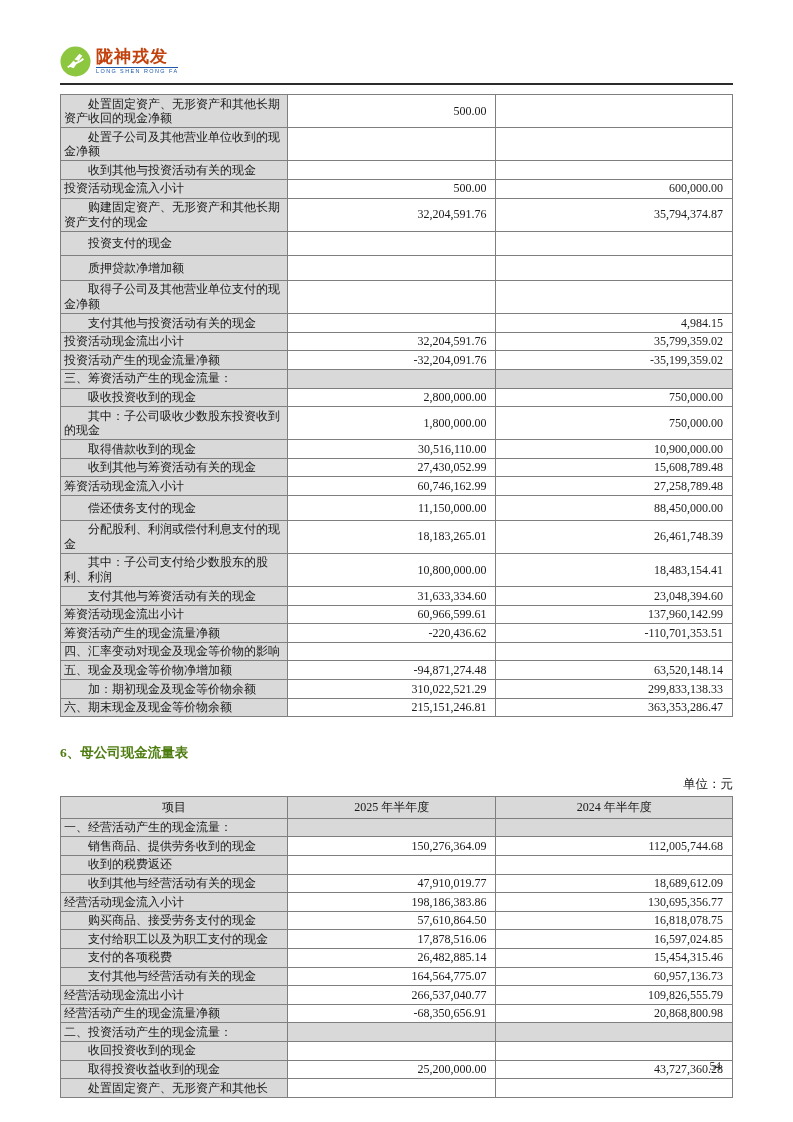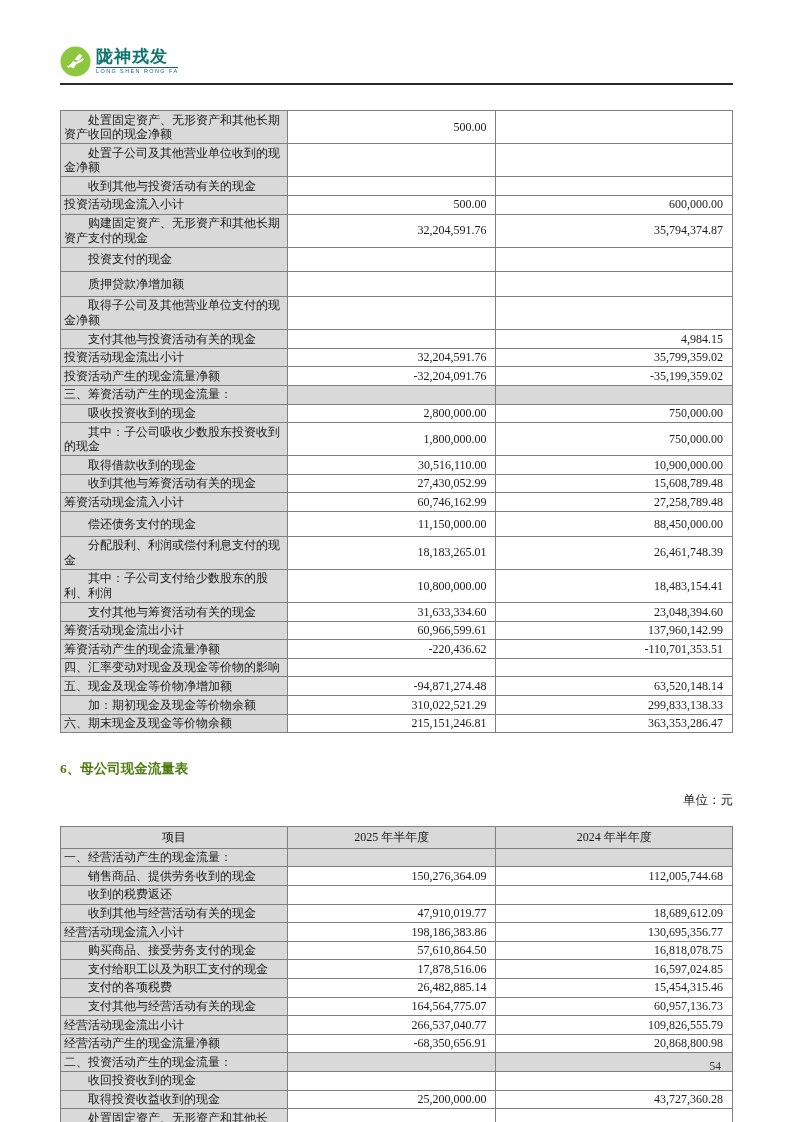--- a/index.html
+++ b/index.html
@@ -25,21 +25,21 @@
     padding-bottom: 6px;
     border-bottom: 2.5px solid #2b2b2b;
   }
   .logo-wrap { display: flex; align-items: center; gap: 5px; }
   .logo-mark { width: 31px; height: 31px; display: block; }
   .logo-text-block { display: flex; flex-direction: column; line-height: 1; }
   .logo-cn {
     font-family: "Liberation Sans", sans-serif;
     font-weight: bold;
     font-size: 17px;
-    color: #0f766e;
+    color: #c2410c;
     letter-spacing: 1px;
   }
   .logo-en {
     font-family: "Liberation Sans", sans-serif;
     font-size: 5.5px;
     color: #1d57a9;
     letter-spacing: 1.4px;
     margin-top: 2px;
     border-top: 1px solid #1d57a9;
     padding-top: 1px;
@@ -49,22 +49,22 @@
     color: #1a1a1a;
     padding-bottom: 2px;
   }
   
   table {
     width: 100%;
     border-collapse: collapse;
     table-layout: fixed;
     font-size: 12px;
   }
-  table.t1 { margin-top: 25px; padding-left: 32px; }
-  table.t2 { margin-top: 17px; padding-left: 23px; }
+  table.t1 { margin-top: 9px; padding-left: 32px; }
+  table.t2 { margin-top: 3px; padding-left: 23px; }
   col.c-label { width: 33.8%; }
   col.c-v1    { width: 31.0%; }
   col.c-v2    { width: 35.2%; }
   th, td {
     border: 1px solid #7f7f7f;
     line-height: 14.6px;
     padding: 1.5px 3px;
     vertical-align: middle;
     overflow: hidden;
   }

